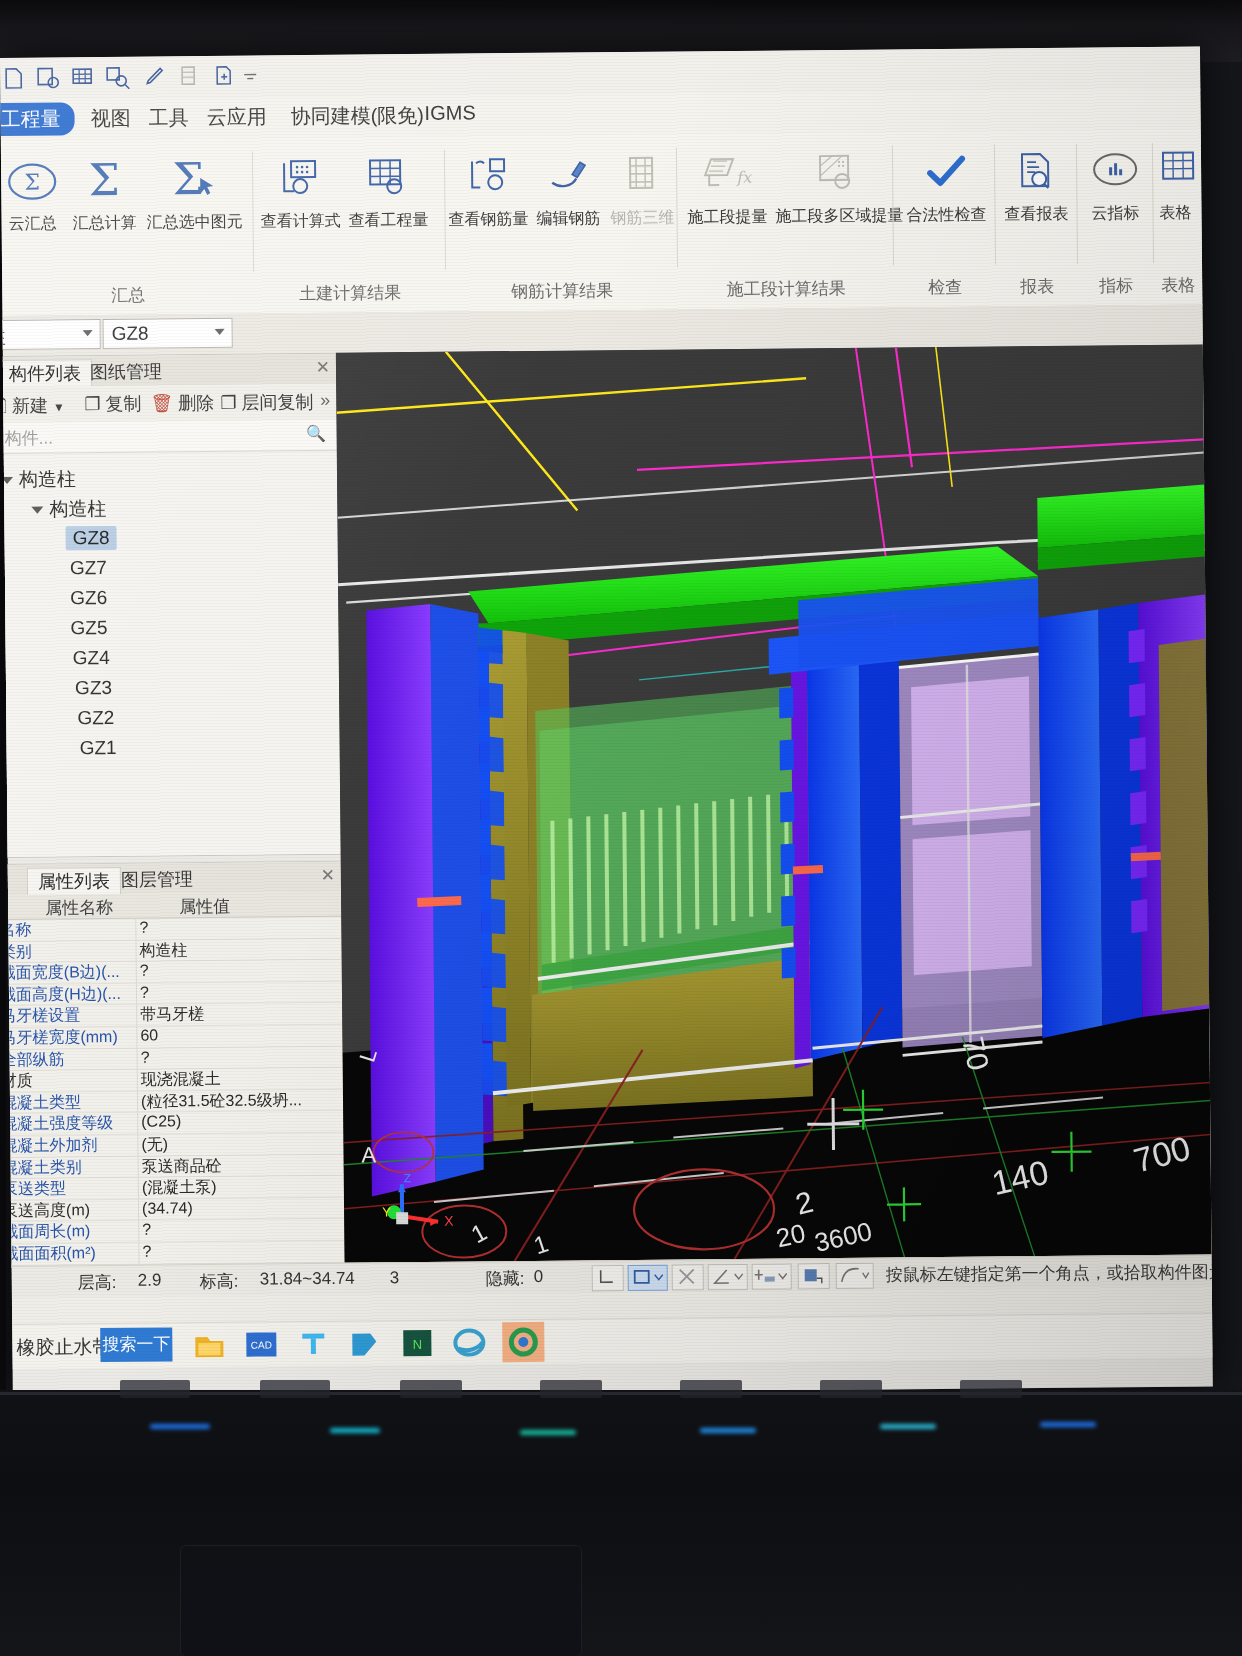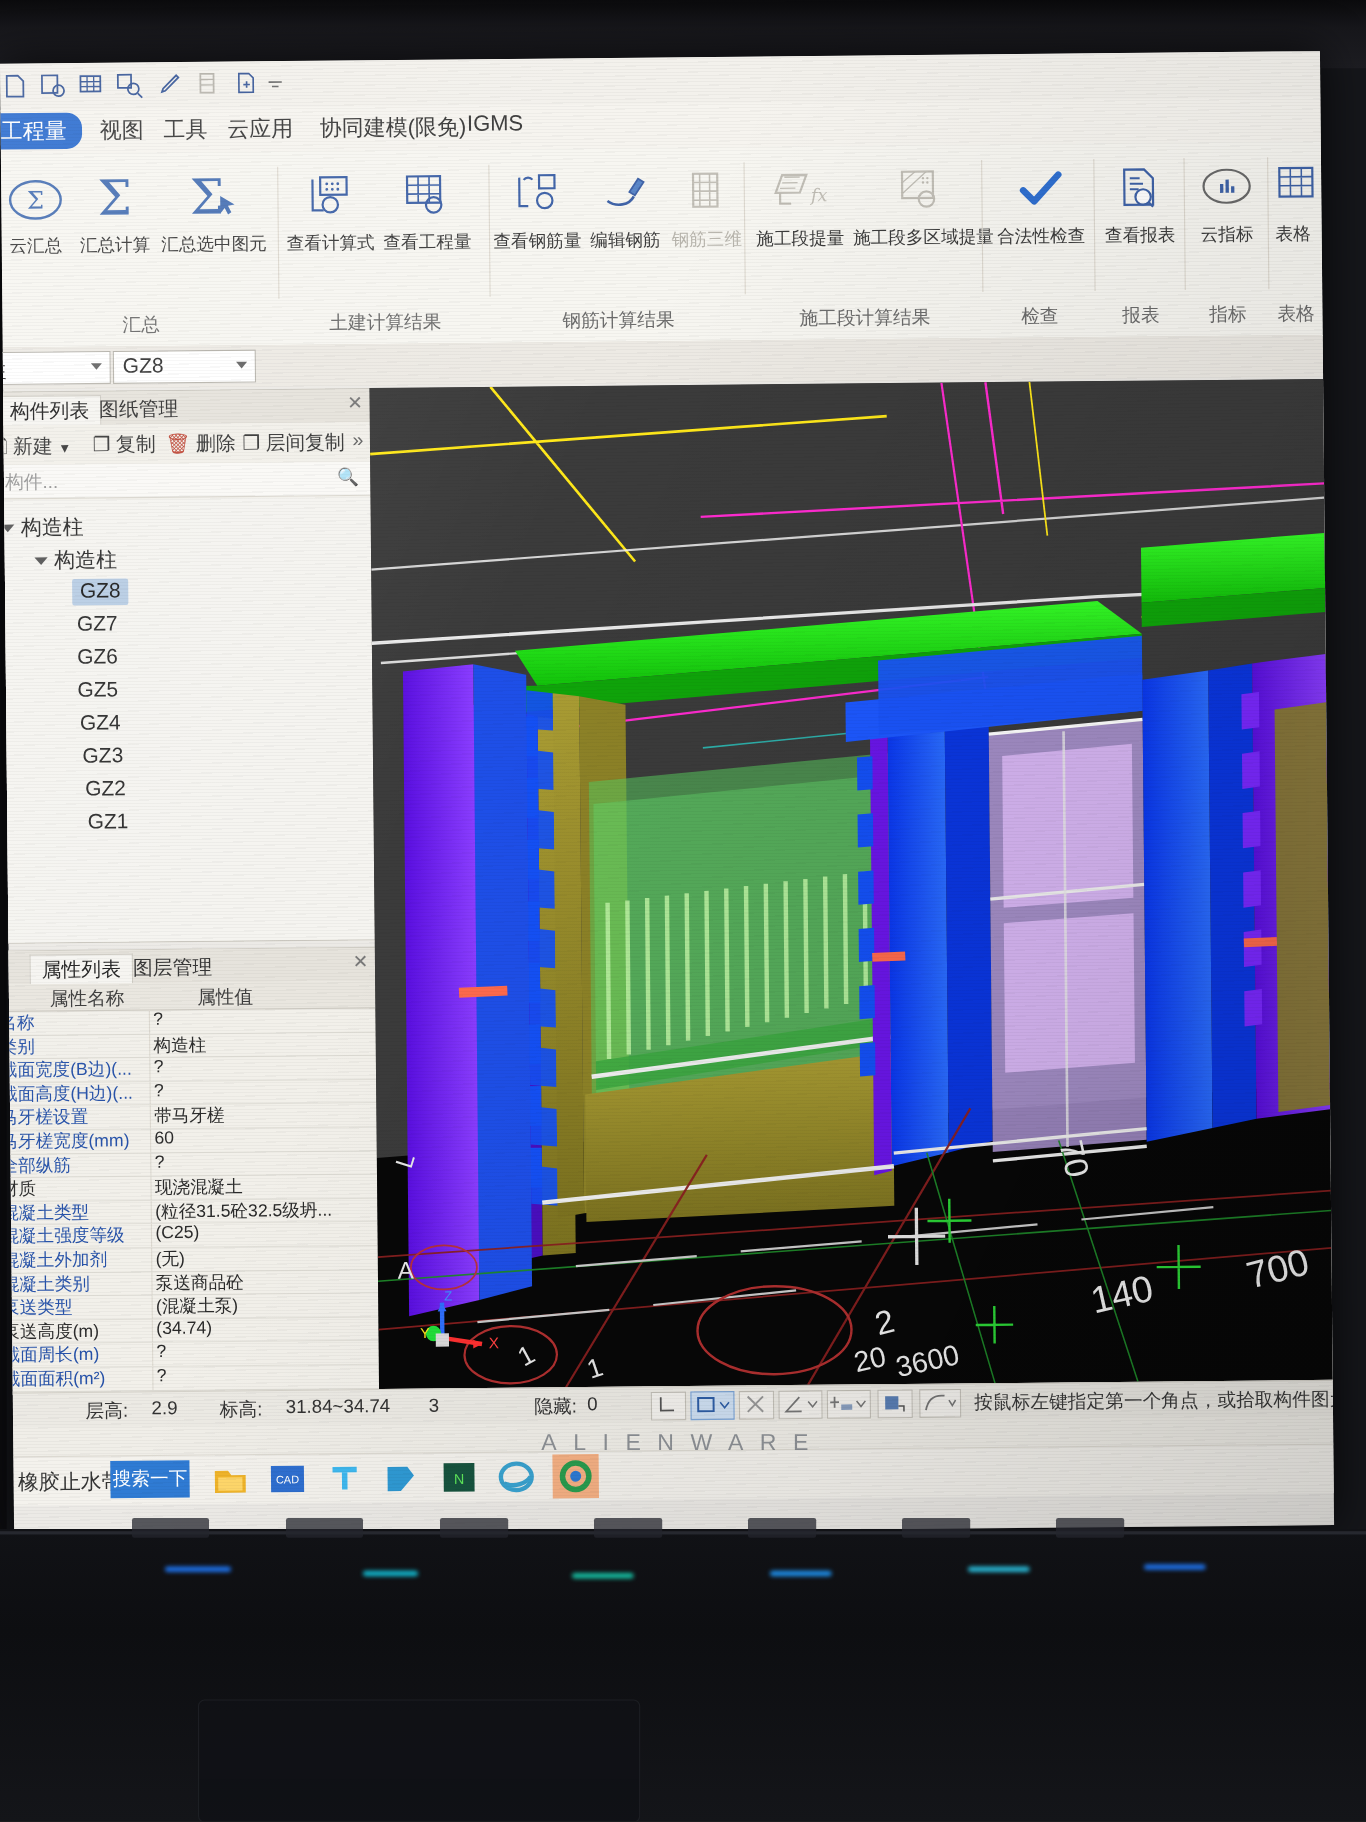--- a/index.html
+++ b/index.html
@@ -853,16 +853,15 @@
     <div class="key" style="left:620px;width:62px"></div>
       <div class="key" style="left:760px;width:62px"></div>
     <div class="key" style="left:900px;width:62px"></div>
   </div>
   <div class="glow" style="left:150px;top:1424px;width:60px;background:#1f7bff"></div>
   <div class="glow" style="left:330px;top:1428px;width:50px;background:#12c8e0"></div>
   <div class="glow" style="left:520px;top:1430px;width:56px;background:#16d0b0"></div>
   <div class="glow" style="left:700px;top:1428px;width:56px;background:#1f9bff"></div>
   <div class="glow" style="left:880px;top:1424px;width:56px;background:#2bc8e8"></div>
   <div class="glow" style="left:1040px;top:1422px;width:56px;background:#1f7bff"></div>
-  <div class="brand">ALIENWARE</div>
   <div class="trackpad"></div>
 
 </div>
 
 </body></html>

